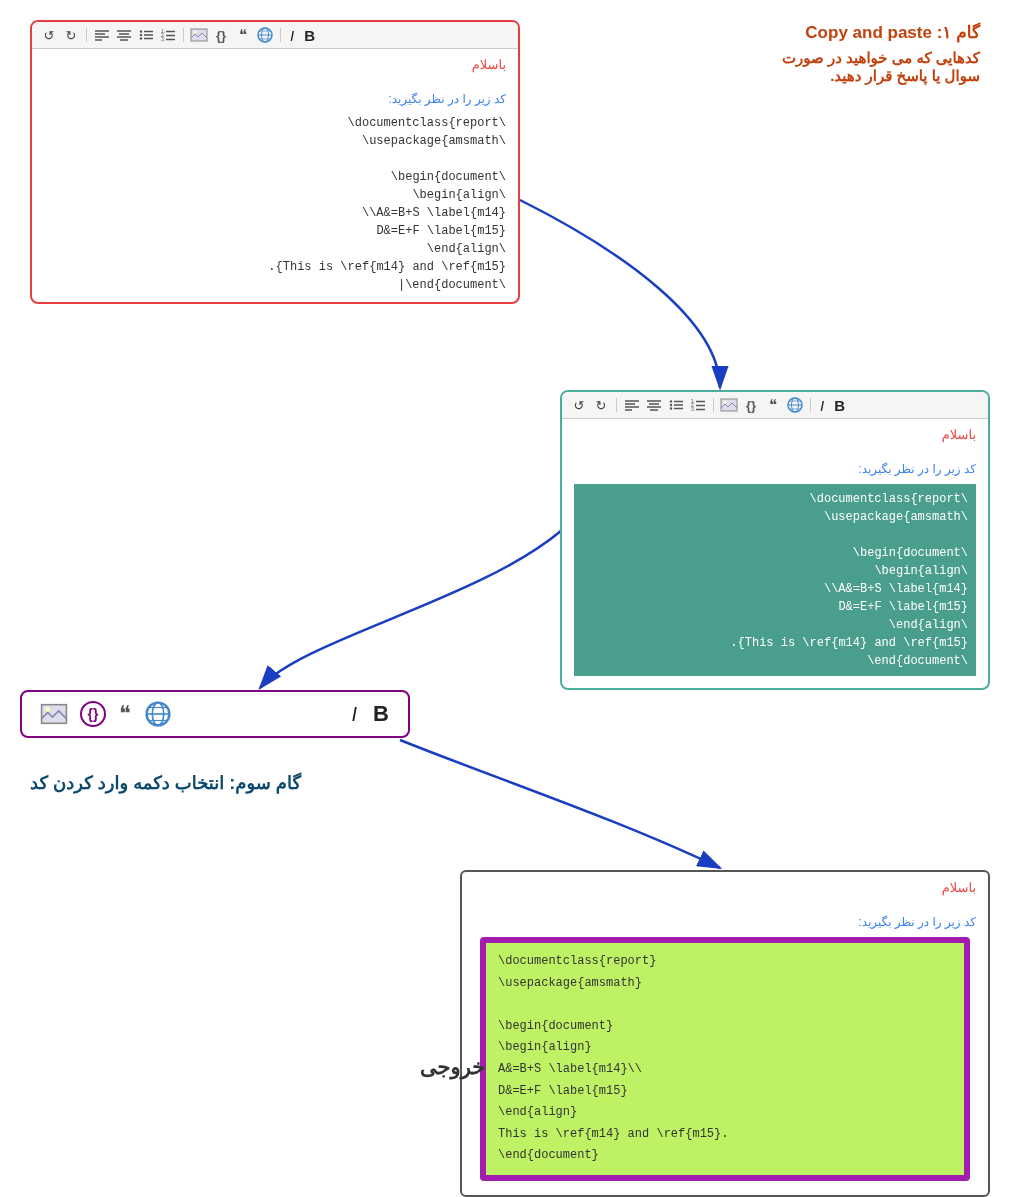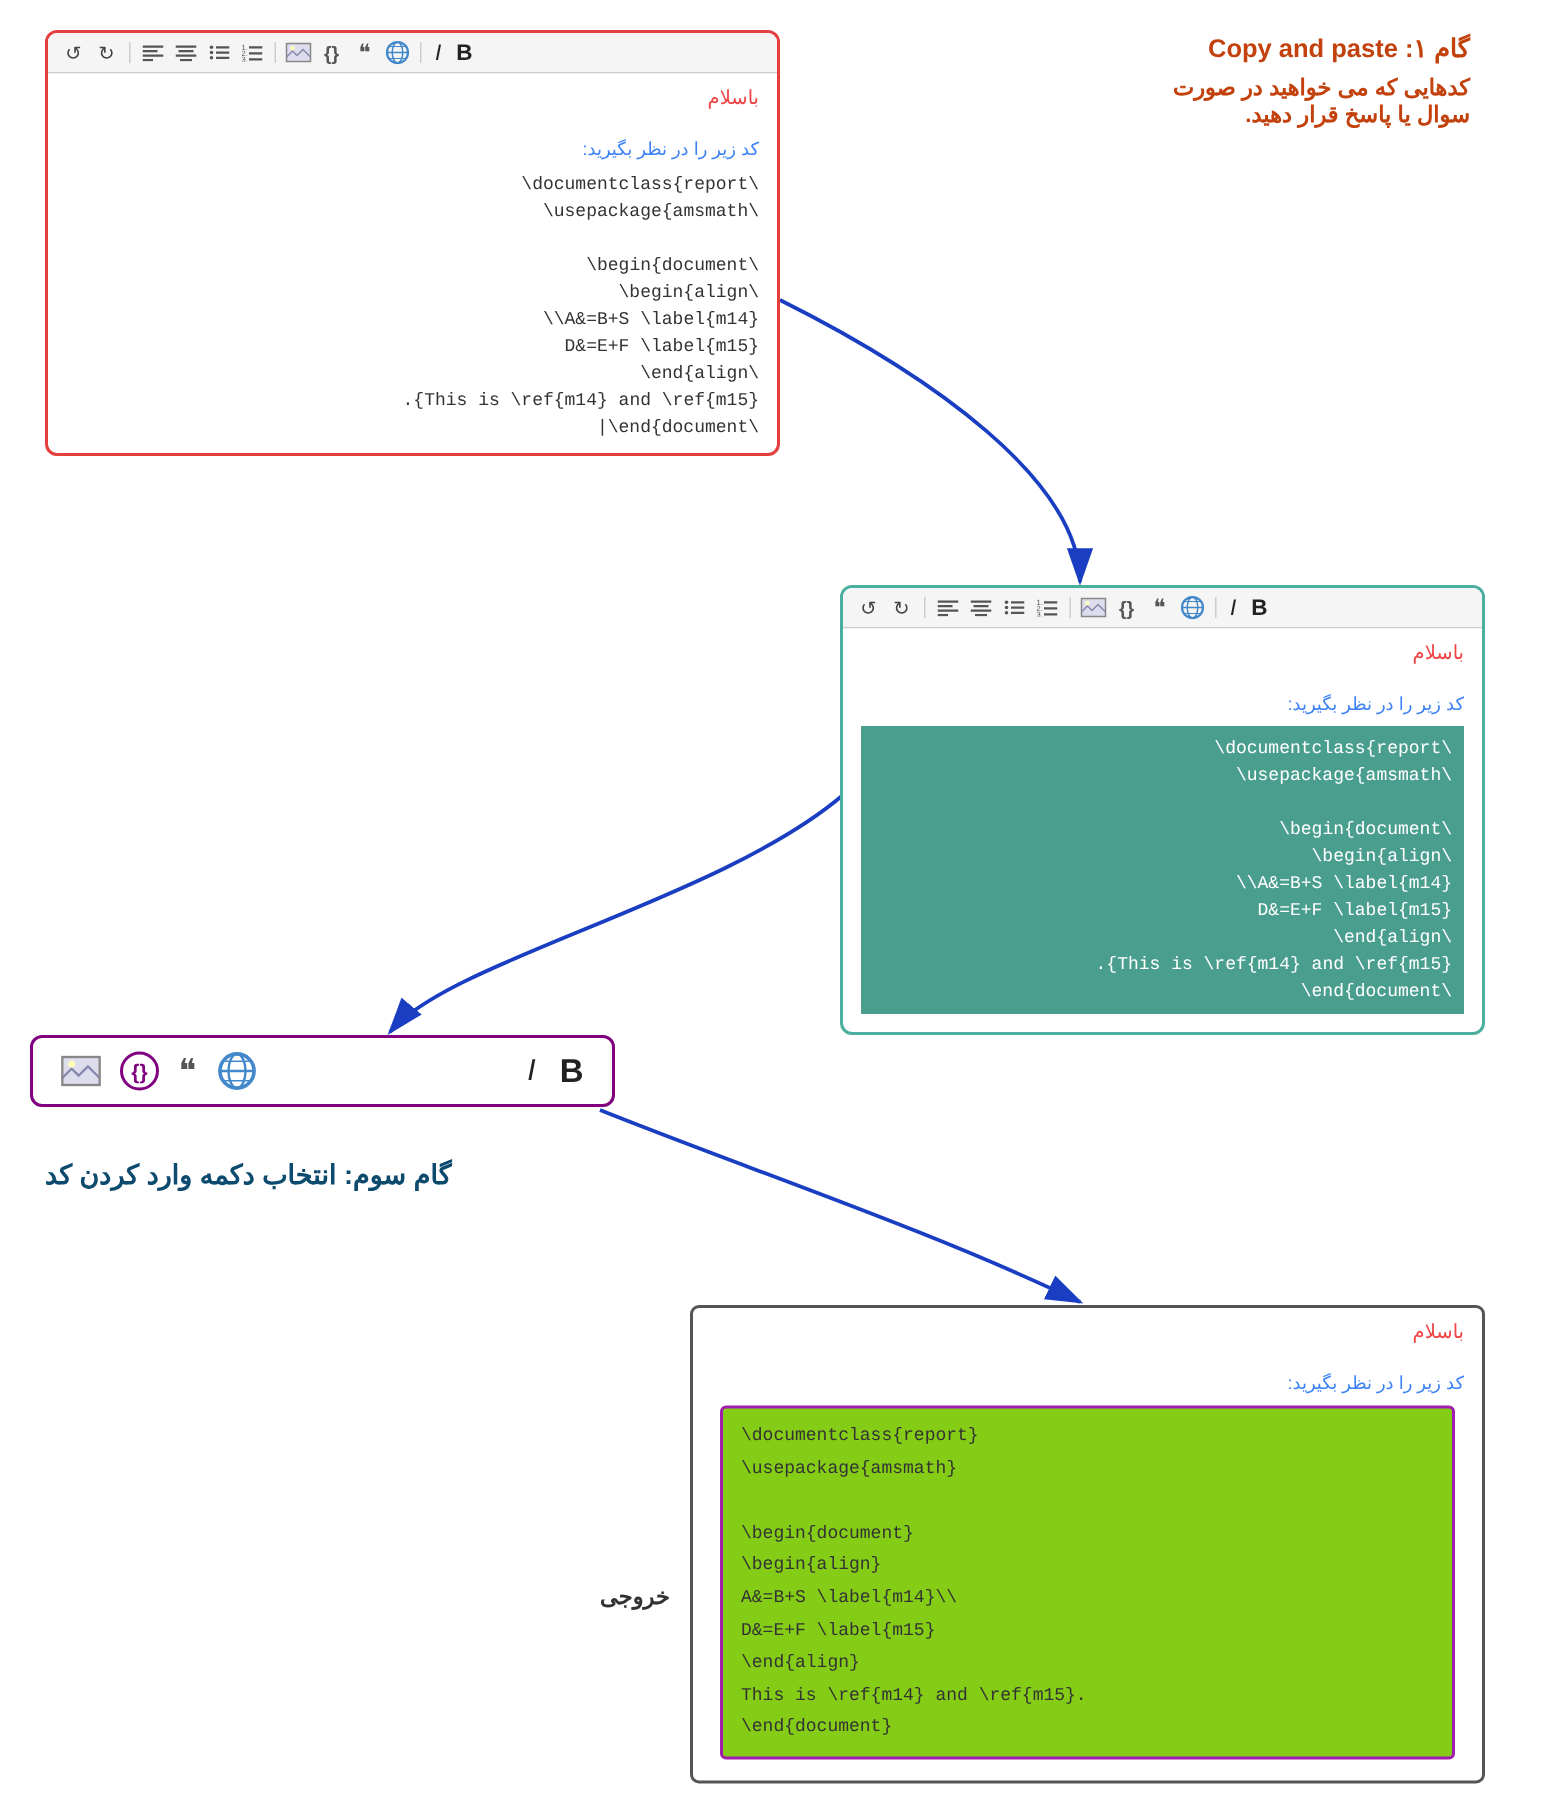--- a/index.html
+++ b/index.html
@@ -167,23 +167,23 @@
       font-size: 15px;
       font-weight: bold;
       text-align: right;
       direction: rtl;
       width: 380px;
     }
 
     .step3-label {
       position: absolute;
       top: 1055px;
-      left: 400px;
+      left: 420px;
       color: #333;
-      font-size: 15px;
+      font-size: 21px;
       font-weight: bold;
       text-align: center;
       direction: rtl;
     }
 
     .step3-toolbar-label {
       position: absolute;
       top: 740px;
       left: 30px;
       color: #0c4a6e;
@@ -227,22 +227,22 @@
 
     
     .output-code {
       font-family: 'Courier New', monospace;
       font-size: 12px;
       direction: ltr;
       text-align: left;
       line-height: 1.8;
       color: #333;
       padding: 8px 12px;
-      background: #84cc16;
-      border: 2px solid #a21caf;
+      background: #bef264;
+      border: 6px solid #a21caf;
       border-radius: 4px;
       margin: 6px;
     }
 
     .output-editor-content {
       padding: 8px 12px;
       font-size: 12px;
       color: #333;
     }
 

